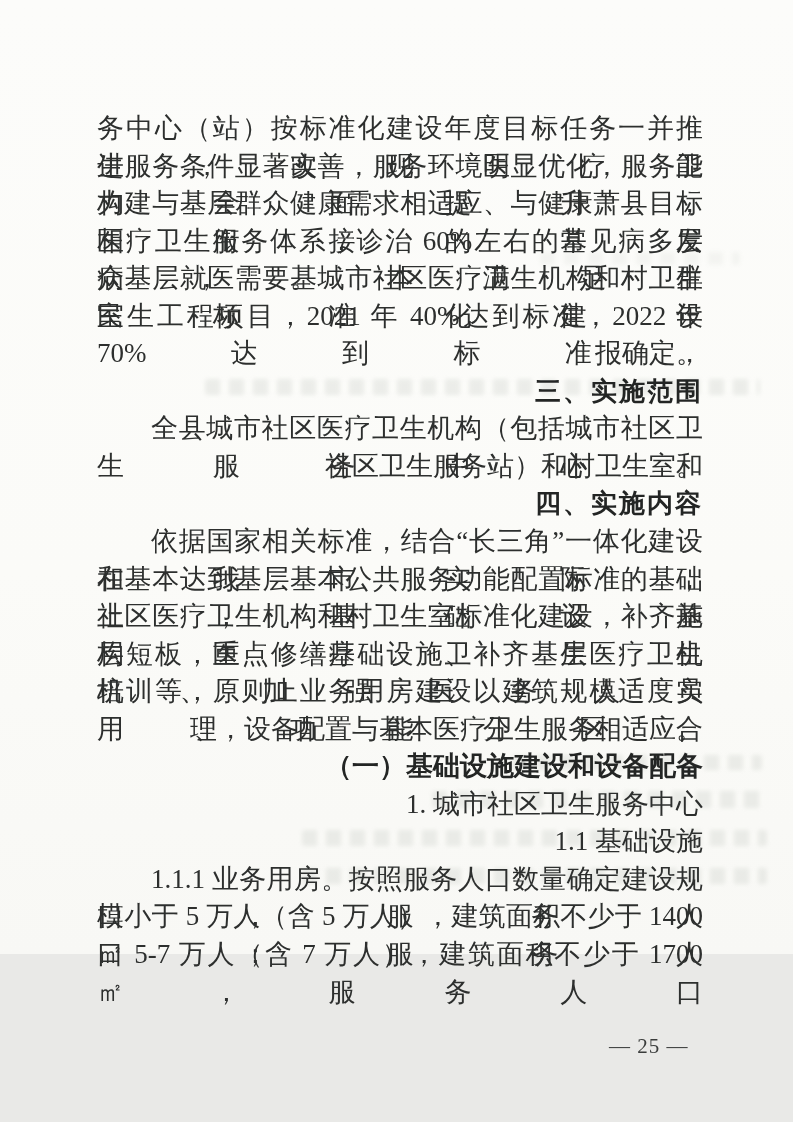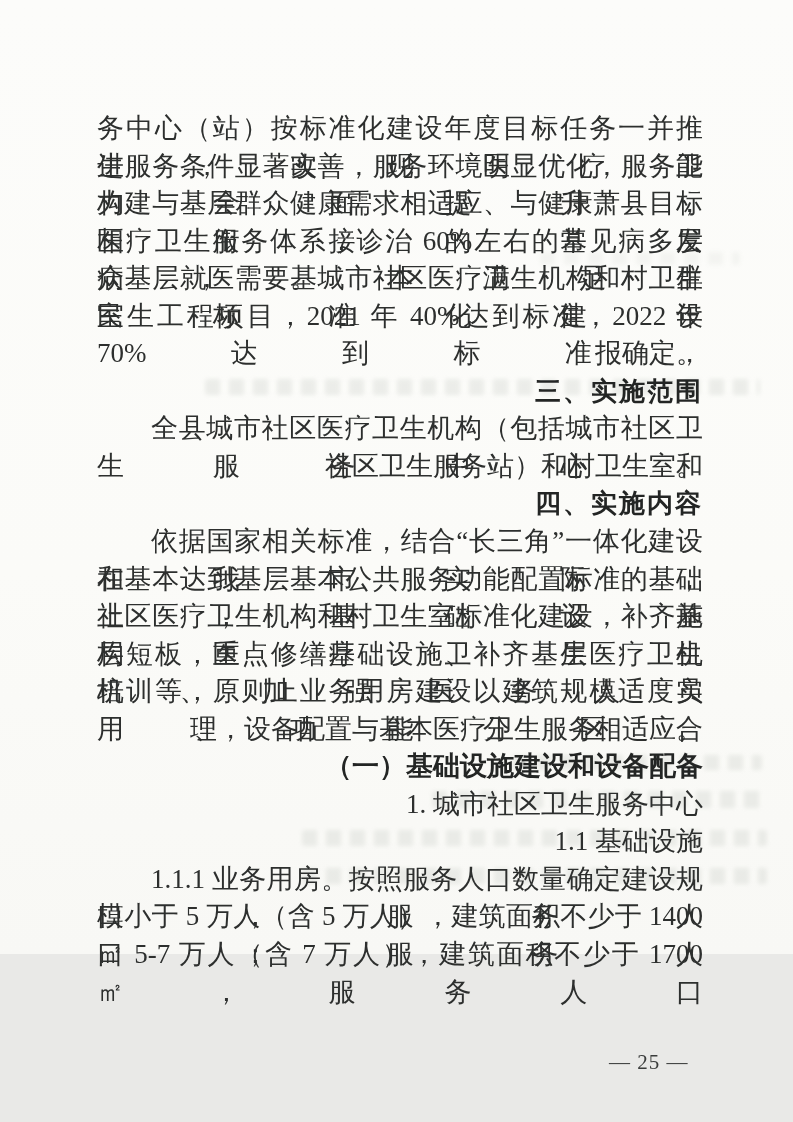--- a/index.html
+++ b/index.html
@@ -29,21 +29,20 @@
     text-align-last:justify;
     text-justify:inter-character;
   }
   .ind{text-indent:54px;}
   .b{font-weight:bold;color:#232524;}
   .hei{font-family:Liberation Sans, sans-serif;font-size:26px;letter-spacing:2px;}
   .pagenum{
     position:absolute;left:609px;top:1034px;width:90px;
     font-size:21px;color:#3a3c3b;letter-spacing:1px;white-space:nowrap;
     font-family:"Liberation Serif","DejaVu Serif",serif;
-    margin-top:16px;
   }
   
   .ghost{
     position:absolute;
     background:repeating-linear-gradient(90deg,
       rgba(150,158,148,.55) 0 15px, rgba(150,158,148,0) 15px 24px);
     filter:blur(2.2px);
     opacity:.28;
     border-radius:3px;
     pointer-events:none;

